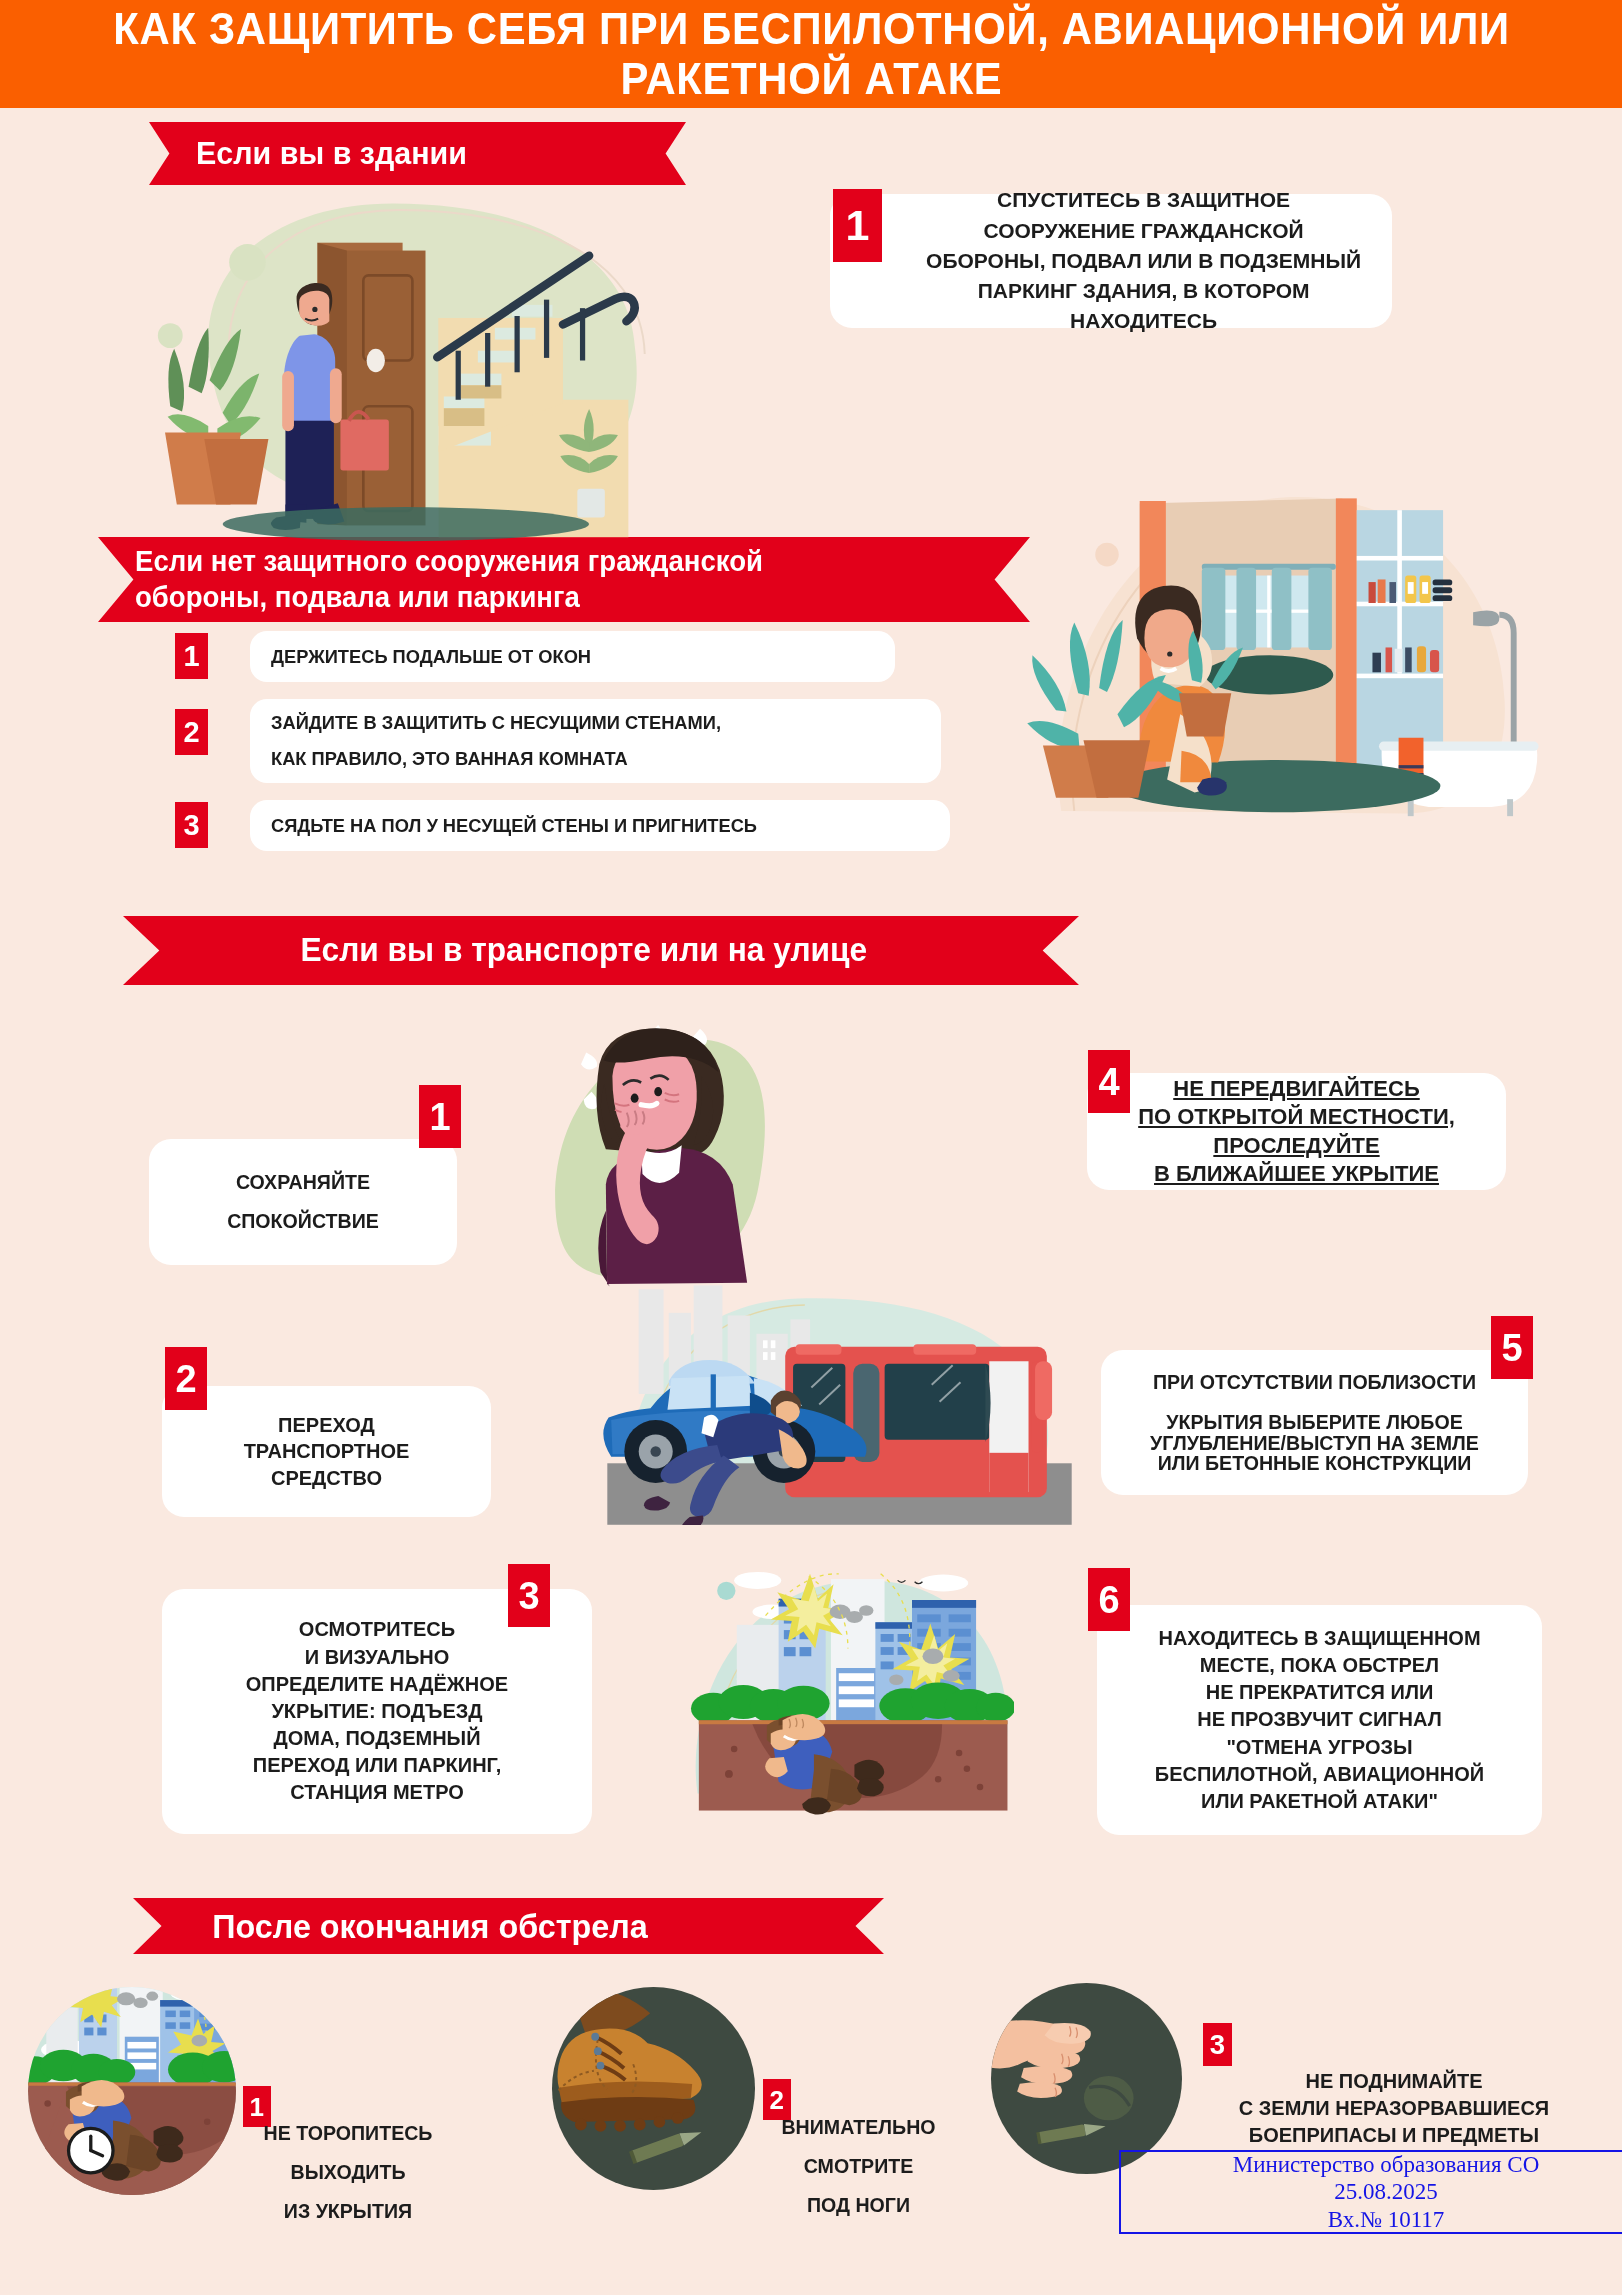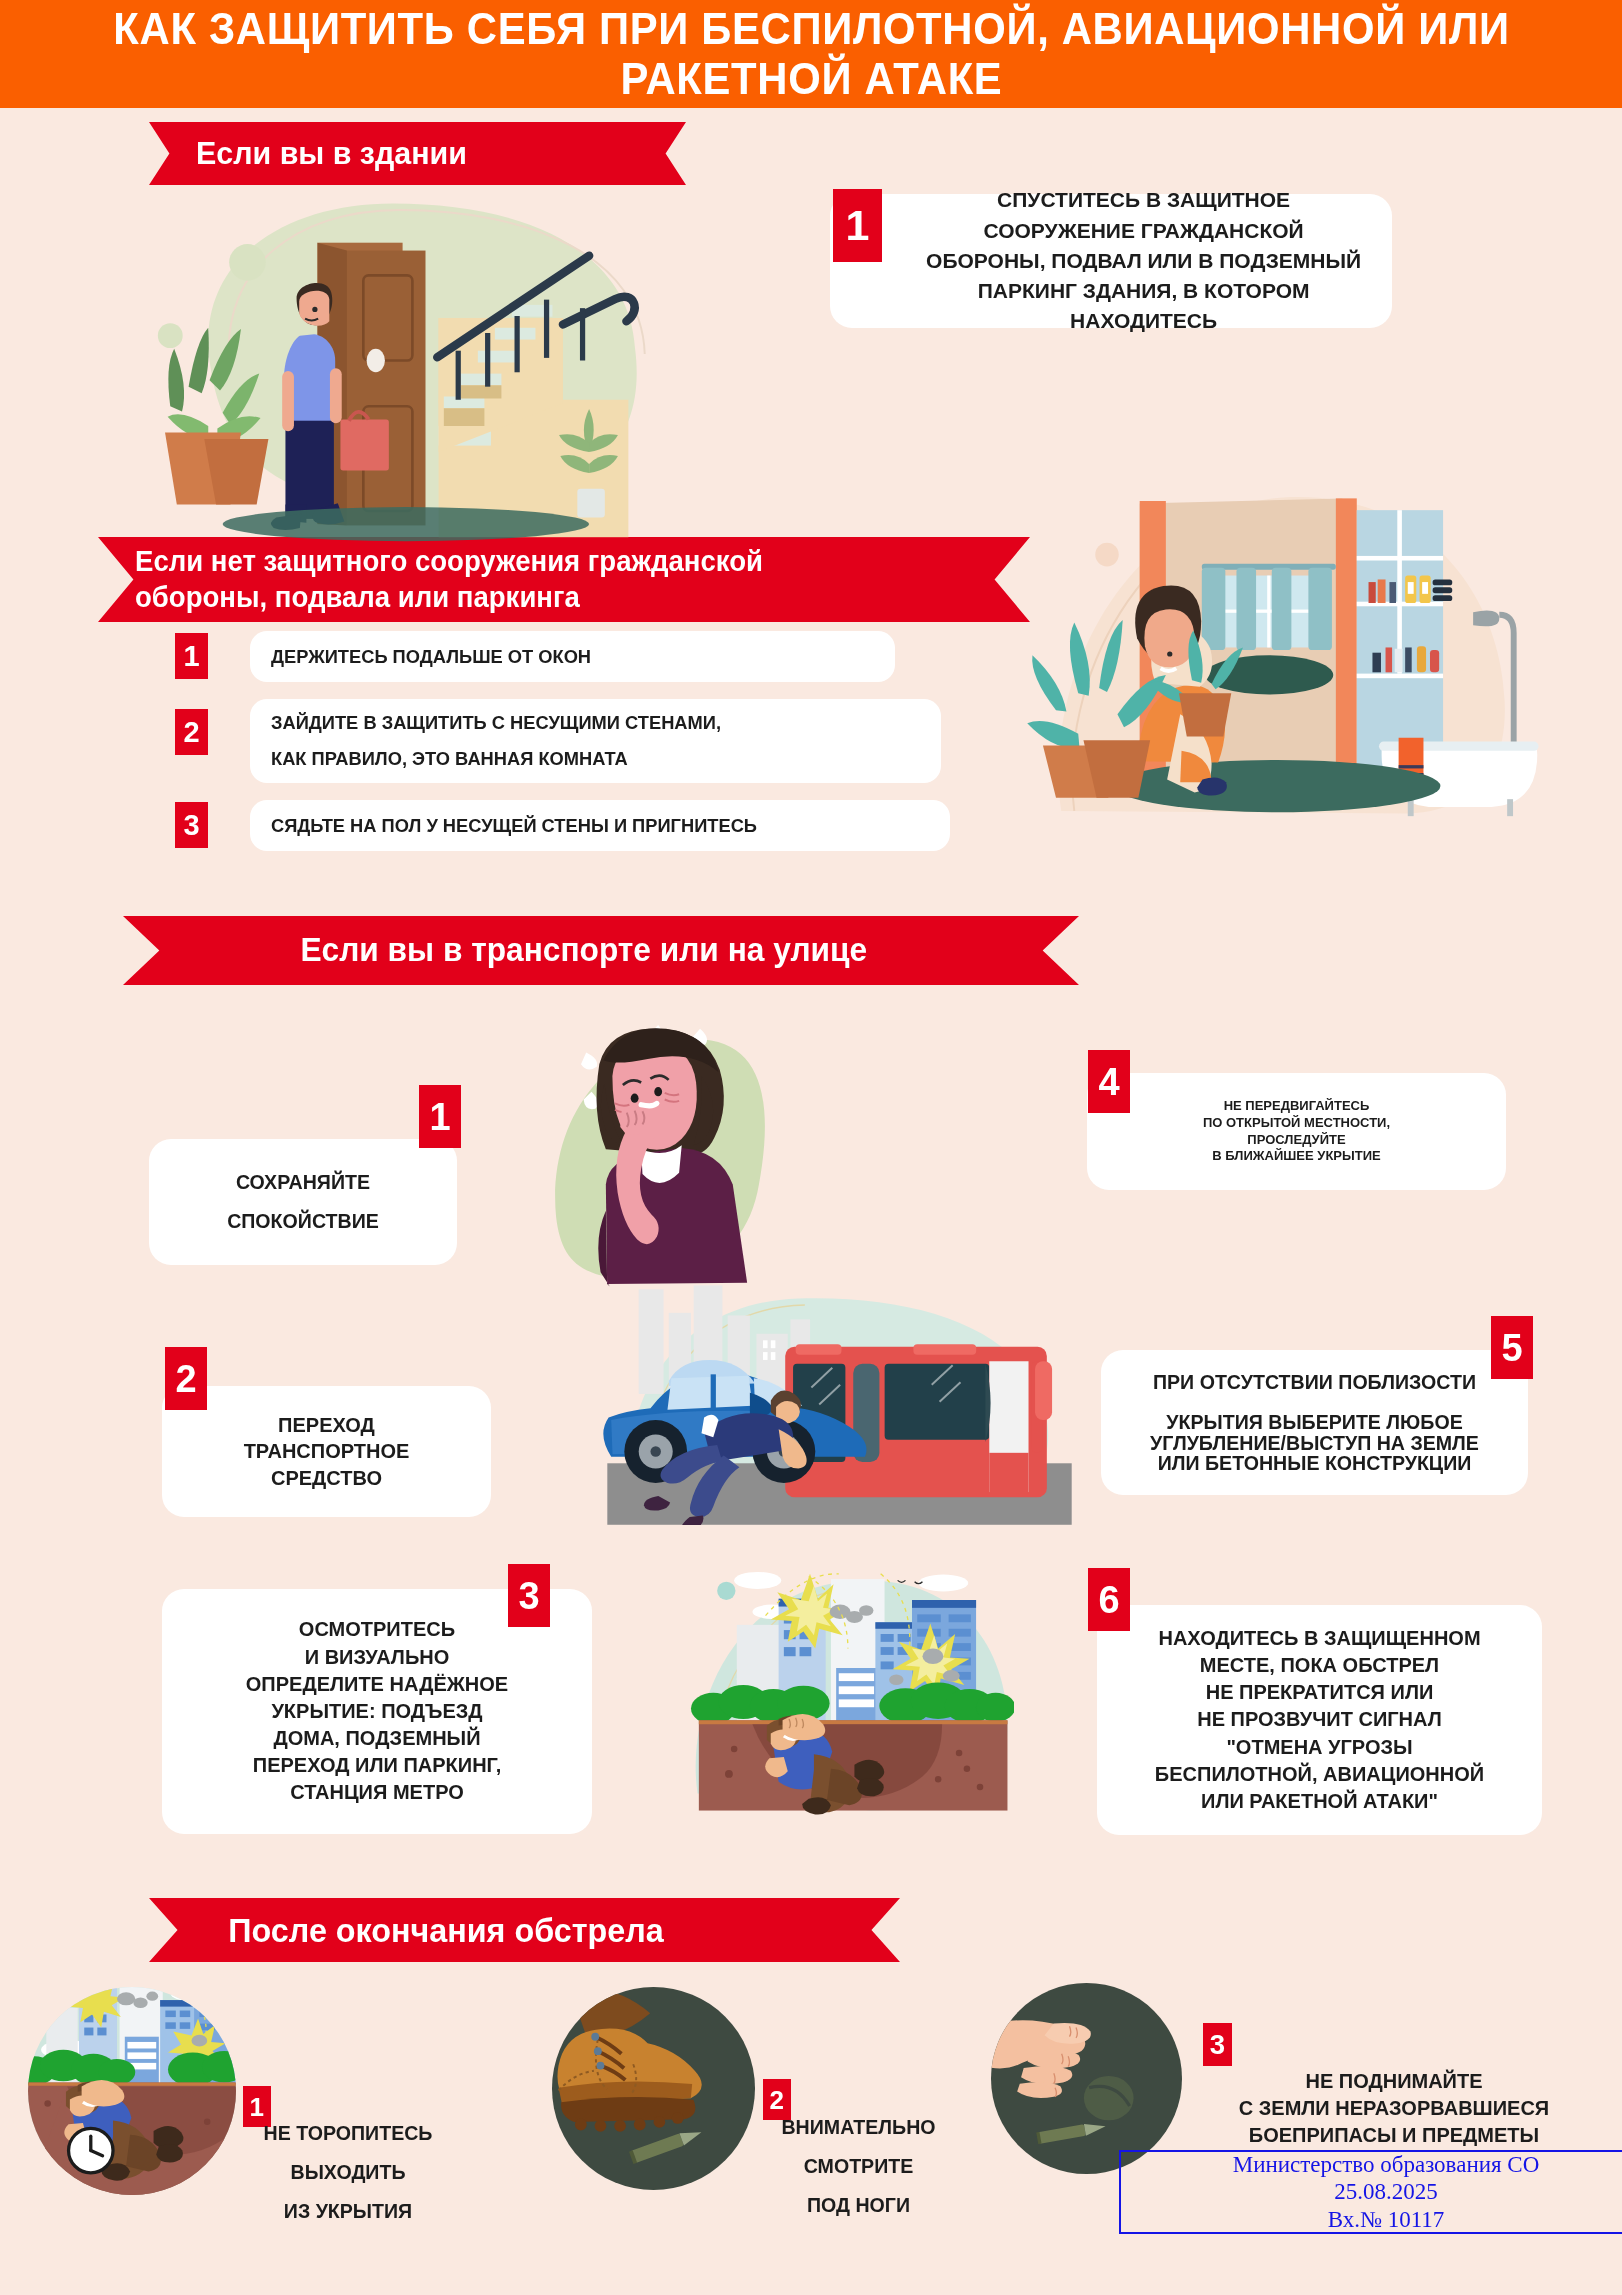--- a/index.html
+++ b/index.html
@@ -383,21 +383,21 @@
 <div class="card" style="left:149px; top:1139px; width:308px; height:126px;">
   <p style="font-size:19.6px; line-height:1.0;">СОХРАНЯЙТЕ
 
 СПОКОЙСТВИЕ</p>
 </div>
 
 <div class="num" style="left:1088px; top:1050px; width:42px; height:63px; font-size:38px;">
   <span>4</span>
 </div>
 <div class="card" style="left:1087px; top:1073px; width:419px; height:117px;">
-  <p style="font-size:13px; line-height:1.28;">НЕ ПЕРЕДВИГАЙТЕСЬ
+  <p style="font-size:22px; line-height:1.28;text-decoration:underline;">НЕ ПЕРЕДВИГАЙТЕСЬ
 ПО ОТКРЫТОЙ МЕСТНОСТИ,
 ПРОСЛЕДУЙТЕ
 В БЛИЖАЙШЕЕ УКРЫТИЕ</p>
 </div>
 
 <svg class="illu" style="left:589px; top:1276px;" width="484" height="249" viewBox="0 0 740 380">
   <path d="M70 330 C40 200 130 40 320 34 C520 28 680 90 700 220 C716 320 640 348 500 348 Z" fill="#D6EAE2"></path>
   <path d="M96 340 C66 210 150 48 330 44" fill="none" stroke="#E2D8A9" stroke-width="2"></path>
 
   <g fill="#E8E8E8">
@@ -635,21 +635,21 @@
 <div class="card" style="left:1097px; top:1605px; width:445px; height:230px;">
   <p style="font-size:20px; line-height:1.36;">НАХОДИТЕСЬ В ЗАЩИЩЕННОМ
 МЕСТЕ, ПОКА ОБСТРЕЛ
 НЕ ПРЕКРАТИТСЯ ИЛИ
 НЕ ПРОЗВУЧИТ СИГНАЛ
 "ОТМЕНА УГРОЗЫ
 БЕСПИЛОТНОЙ, АВИАЦИОННОЙ
 ИЛИ РАКЕТНОЙ АТАКИ"</p>
 </div>
 
-<div class="ribbon" style="left:149px; top:1898px; width:751px; height:64px;">
+<div class="ribbon" style="left:133px; top:1898px; width:751px; height:56px;">
   <span style="font-size:34px; padding-left:34px;">После окончания обстрела</span>
 </div>
 
 <div class="circ" style="left:28px; top:1987px; width:208px; height:208px;">
   <svg width="208" height="208" viewBox="0 0 318 318">
     <rect width="318" height="318" fill="#CFE6DE"></rect>
     <g fill="#FFF">
       <ellipse cx="80" cy="6" rx="36" ry="13"></ellipse>
         <ellipse cx="250" cy="10" rx="32" ry="12"></ellipse>
       <ellipse cx="60" cy="96" rx="40" ry="15"></ellipse>

